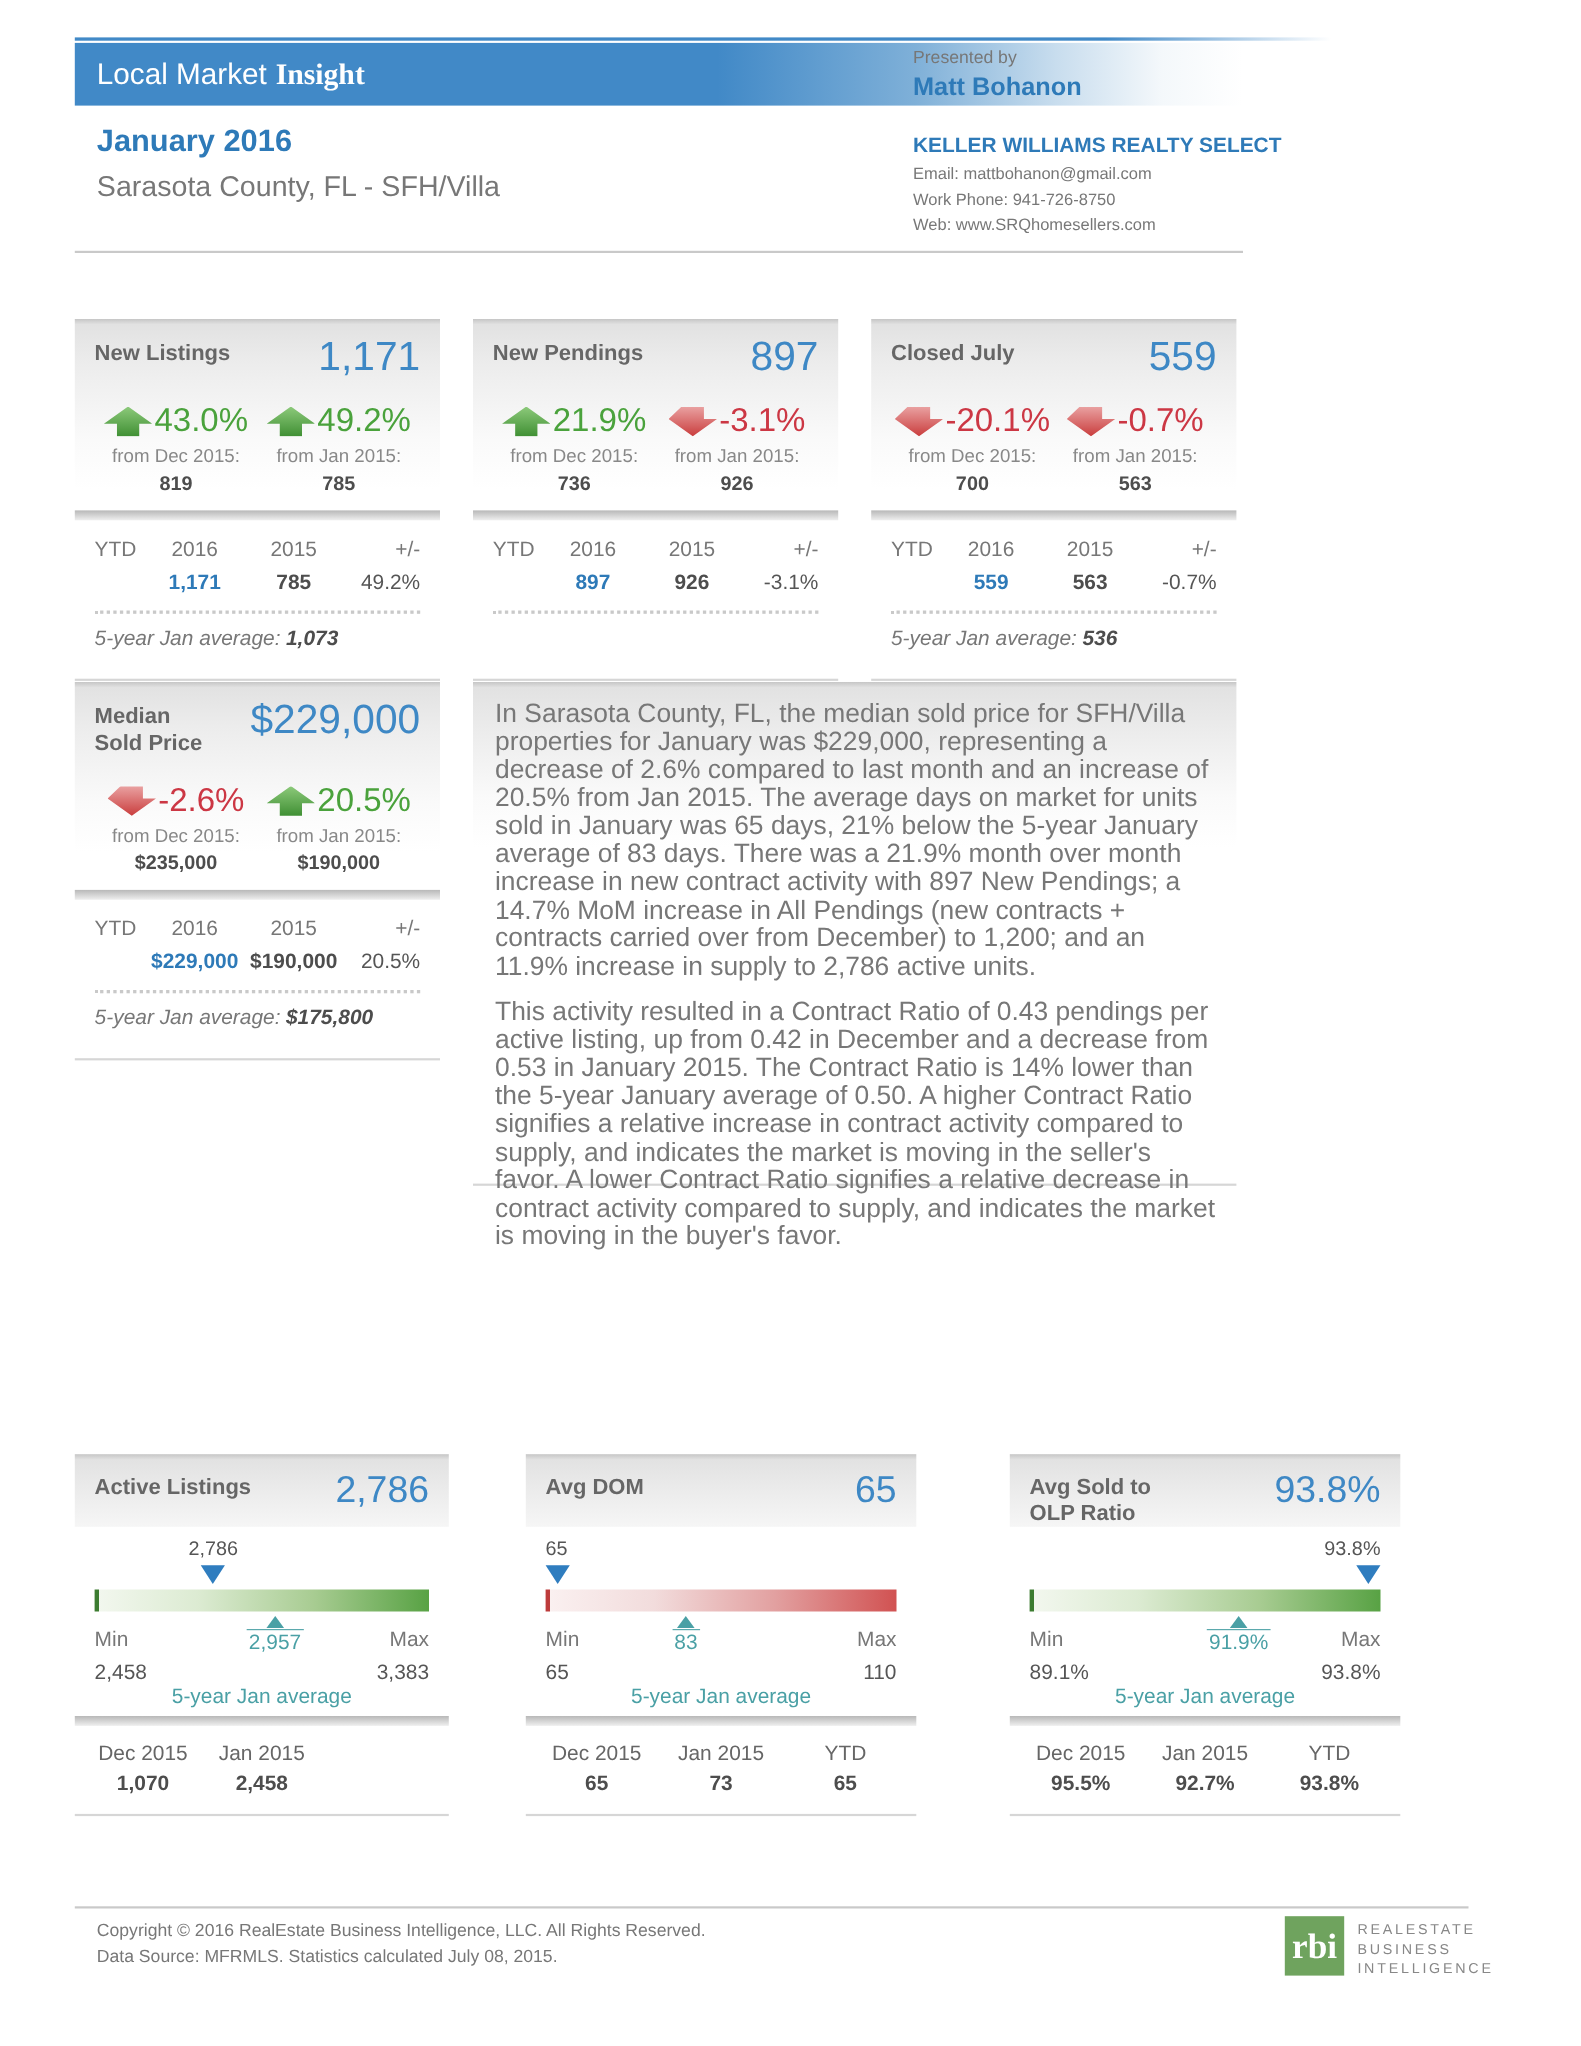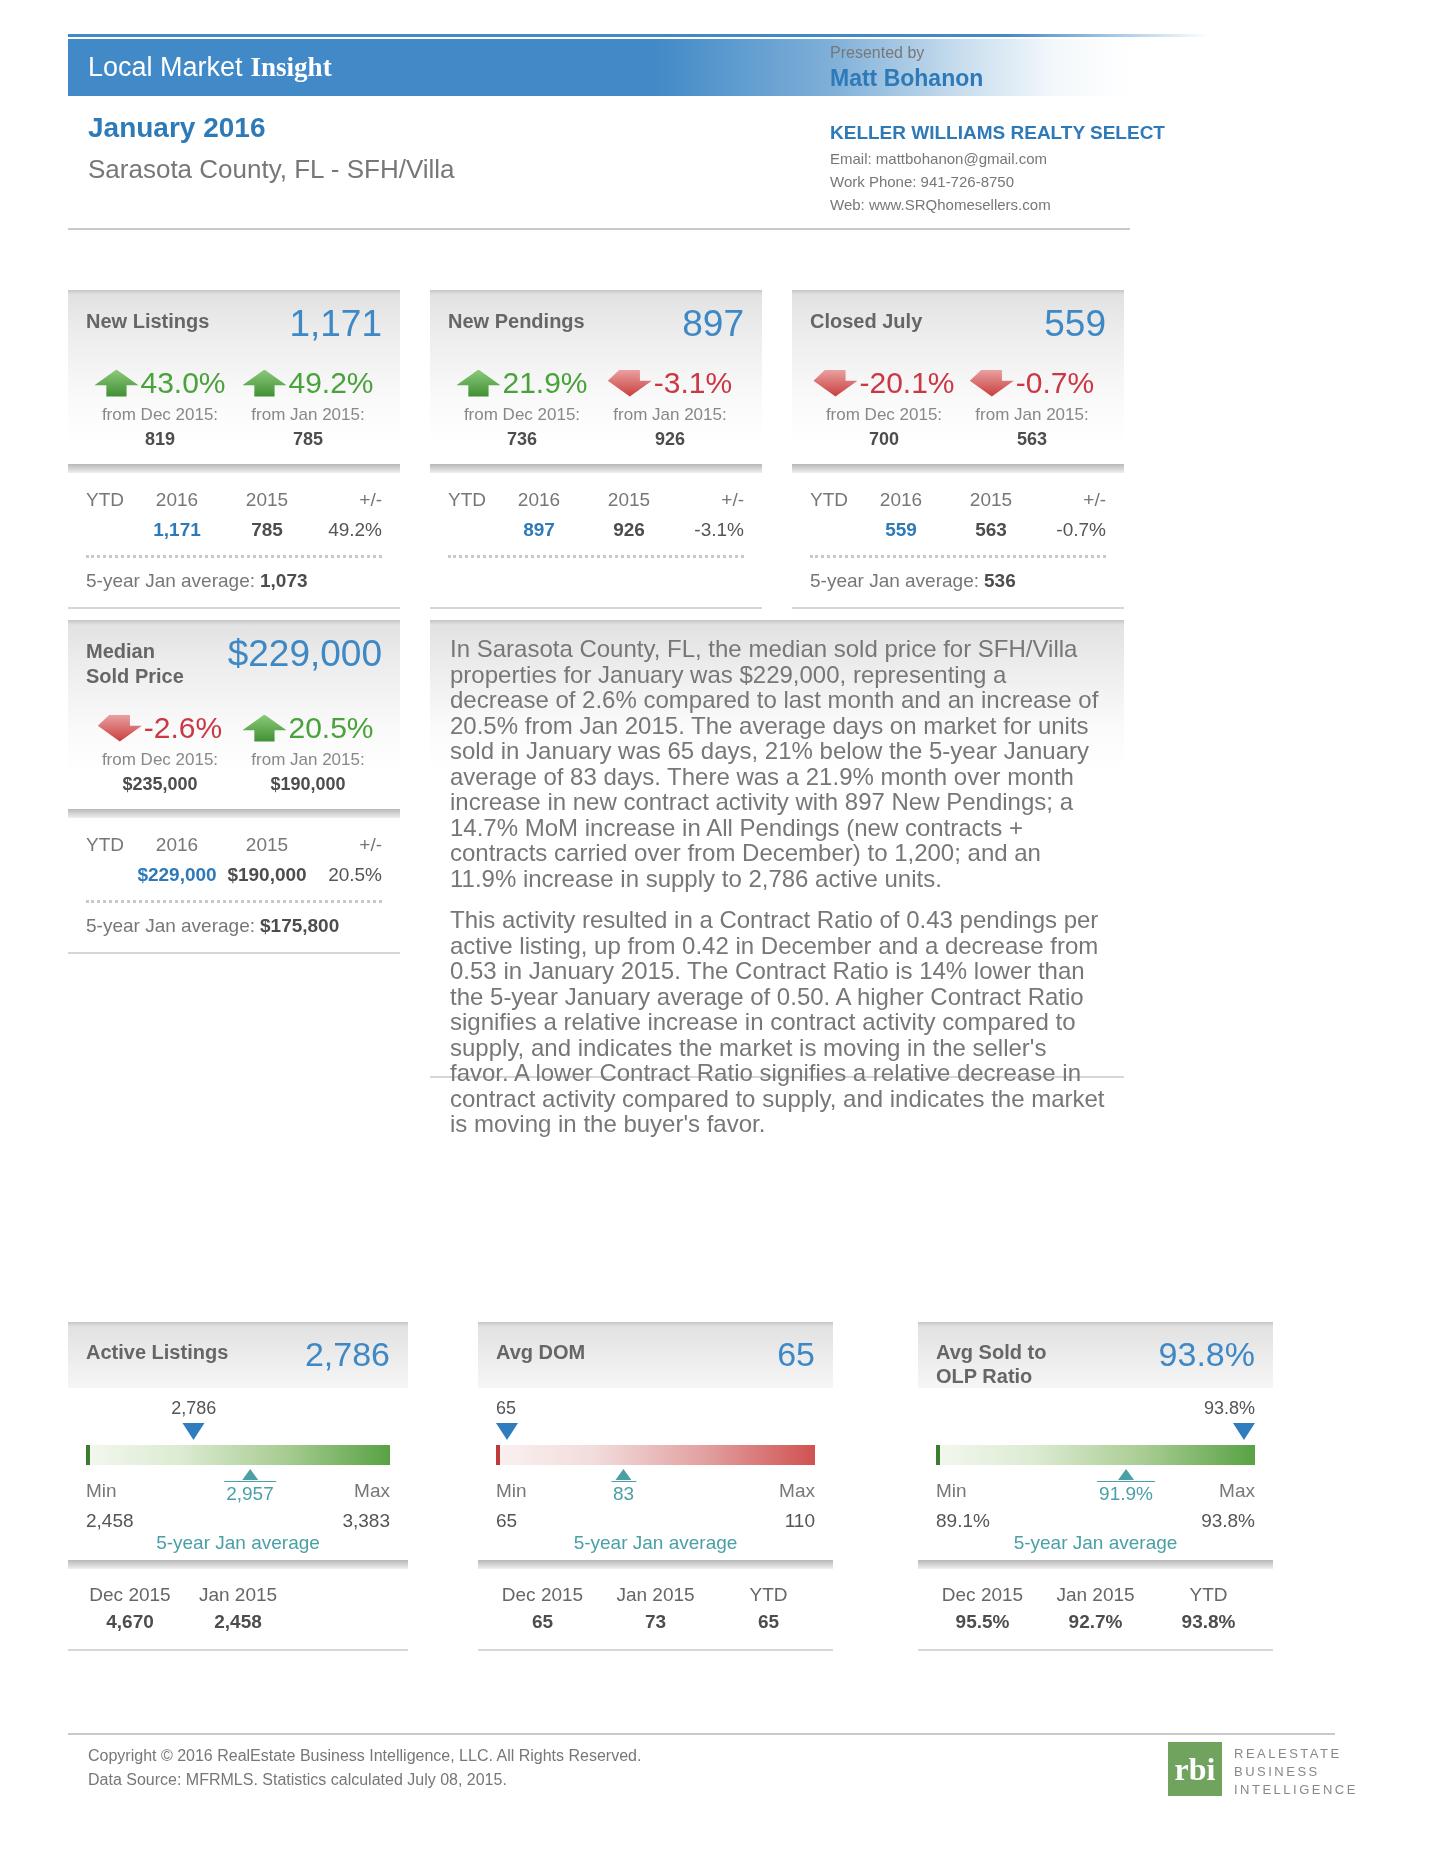--- a/index.html
+++ b/index.html
@@ -52,21 +52,21 @@
   .chg-base { font-size:18px; font-weight:bold; color:#4d4d4d; margin-top:4px; }
   .ledge { height:9px; background:linear-gradient(to bottom,#b8b8b8,#efefef); }
   .ytd { display:grid; grid-template-columns:46px 1fr 1fr 70px; padding:16px 18px 0 18px; row-gap:8px; }
   .ytd-h { font-size:19px; color:#777; }
   .ytd-c { text-align:center; }
   .ytd-r { text-align:right; }
   .ytd-v1 { font-size:19px; font-weight:bold; color:#2e7ab8; text-align:center; }
   .ytd-v2 { font-size:19px; font-weight:bold; color:#4d4d4d; text-align:center; }
   .ytd-v3 { font-size:19px; color:#555; text-align:right; }
   .dotline { border-top:3px dotted #c9c9c9; margin:14px 18px 0 18px; }
-  .avg-line { padding:12px 18px 15px 18px; font-size:19px; color:#777; }
+  .avg-line { padding:12px 18px 25px 18px; font-size:19px; color:#777;font-style:italic; }
   .avg-line b { color:#4d4d4d; margin-left:5px; }
 
   
   .scard { position:absolute; left:430px; top:620px; width:694px; height:458px;
     background:linear-gradient(to bottom,#c6c6c6 0,#e2e2e2 5px,#ececec 45px,#fafafa 105px,#fff 150px);
     border-bottom:2px solid #d6d6d6; }
   .stitle { font-size:26px; font-weight:bold; color:#666; padding:18px 20px 0 20px; }
   .sbody { padding:0 18px 0 20px; }
   .sbody p { font-size:24px; color:#777; line-height:25.5px; margin-top:16px; }
 
@@ -361,21 +361,21 @@
           <div>Max</div>
           <div class="gmm-val">3,383</div>
         </div>
         <div class="gavg-caption">5-year Jan average</div>
       </div>
     </div>
     <div class="ledge"></div>
     <div class="gtable">
       <div>
         <div class="gt-label">Dec 2015</div>
-        <div class="gt-value">4,670</div>
+        <div class="gt-value">1,070</div>
       </div>
       <div>
         <div class="gt-label">Jan 2015</div>
         <div class="gt-value">2,458</div>
       </div>
       <div>
         <div class="gt-label"></div>
         <div class="gt-value"></div>
       </div>
     </div>

